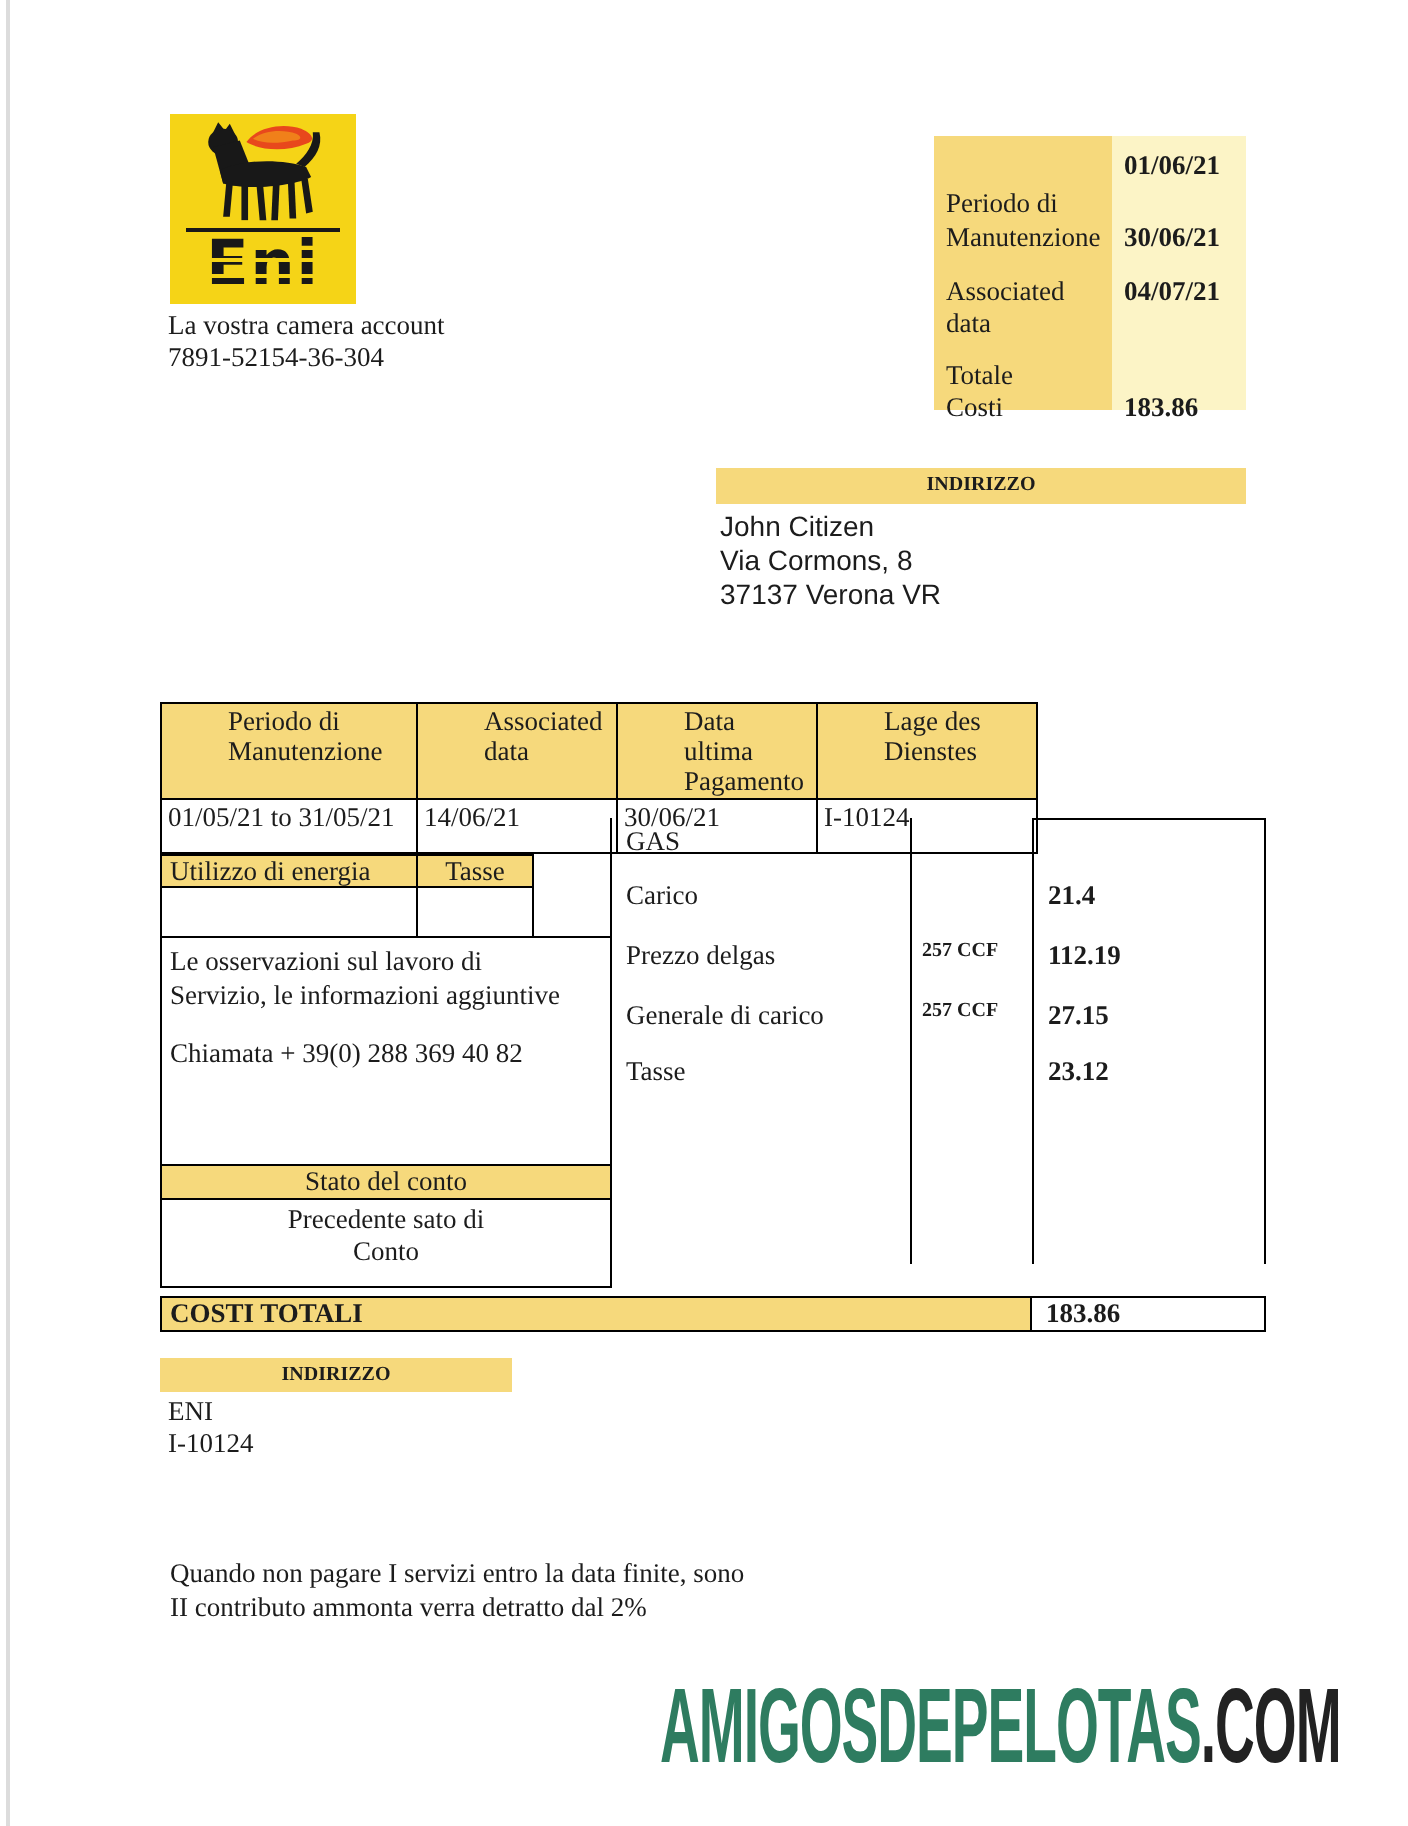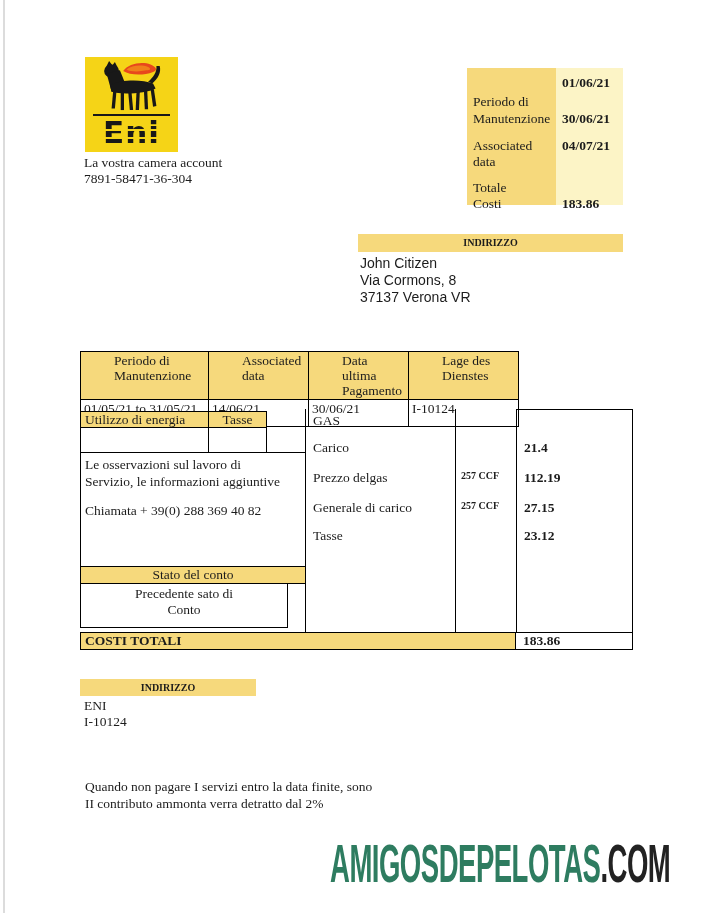--- a/index.html
+++ b/index.html
@@ -32,21 +32,21 @@
   .bar{background:#F6D97C;text-align:center;font-weight:bold;font-size:10px;line-height:18px;}
   .addr-line{font-family:"Liberation Sans", sans-serif;font-size:14px;line-height:17px;}
   .serif-line{font-size:13.5px;line-height:16px;}
 
   
   table.t1{position:absolute;left:80px;top:351px;border-collapse:collapse;table-layout:fixed;}
   table.t1 td{border:1px solid #000;font-size:13.5px;line-height:15px;vertical-align:top;padding:1px 3px;}
   table.t1 tr.hdr td{background:#F6D97C;height:27px;padding-left:33px;}
   table.t1 tr.val td{height:24px;}
 
-  .cell{border:1px solid #000;box-sizing:border-box;font-size:13.5px;}
+  .cell{border:1px solid #000;box-sizing:border-box;font-size:13.5px;margin-top:16px;}
   .cell.yellow{background:#F6D97C;}
   .note-line{font-size:13.5px;white-space:nowrap;}
 
   
   .gaspanel{left:305px;top:409px;width:328px;height:223px;border-left:1px solid #000;border-right:1px solid #000;box-sizing:border-box;}
   .vline{position:absolute;top:0;bottom:0;width:1px;background:#000;}
   .topseg{position:absolute;top:0;left:210px;right:0;height:1px;background:#000;}
   .g-label{position:absolute;left:7px;font-size:13.5px;white-space:nowrap;}
   .g-qty{position:absolute;left:155px;font-size:10px;font-weight:bold;white-space:nowrap;}
   .g-amt{position:absolute;left:218px;font-size:13.5px;font-weight:bold;white-space:nowrap;}
@@ -89,21 +89,21 @@
       </g>
       <path d="M75,28 C82,22 86,15 84,7 L80,7 C81,14 76,21 70,26 Z" fill="#181818"></path>
     </svg>
     <div class="logo-rule"></div>
     <div class="logo-word">Eni</div>
     <div class="logo-stripe" style="top:72px;"></div>
     <div class="logo-stripe" style="top:80px;"></div>
   </div>
 
   <div class="abs acct" style="left:84px;top:155px;">La vostra camera account</div>
-  <div class="abs acct" style="left:84px;top:171px;">7891-58471-36-304</div>
+  <div class="abs acct" style="left:84px;top:171px;">7891-52154-36-304</div>
 
   <div class="abs sumbox">
     <div class="colA"></div>
     <div class="colB"></div>
     <div class="lab" style="top:26px;">Periodo di</div>
     <div class="lab" style="top:43px;">Manutenzione</div>
     <div class="lab" style="top:70px;">Associated</div>
     <div class="lab" style="top:86px;">data</div>
     <div class="lab" style="top:112px;">Totale</div>
     <div class="lab" style="top:128px;">Costi</div>
@@ -146,21 +146,21 @@
   <div class="abs cell" style="left:80px;top:427px;width:129px;height:26px;"></div>
   <div class="abs cell" style="left:208px;top:427px;width:59px;height:26px;"></div>
 
   <div class="abs cell" style="left:80px;top:452px;width:226px;height:115px;">
     <div class="note-line abs" style="left:4px;top:4px;">Le osservazioni sul lavoro di</div>
     <div class="note-line abs" style="left:4px;top:21px;">Servizio, le informazioni aggiuntive</div>
     <div class="note-line abs" style="left:4px;top:50px;">Chiamata + 39(0) 288 369 40 82</div>
   </div>
 
   <div class="abs bar cell yellow" style="left:80px;top:566px;width:226px;height:18px;line-height:16px;font-weight:normal;">Stato del conto</div>
-  <div class="abs cell" style="left:80px;top:583px;width:208px;height:45px;border-top:none;text-align:center;">
+  <div class="abs cell" style="left:80px;top:583px;width:226px;height:45px;border-top:none;text-align:center;">
     <div class="note-line" style="margin-top:3px;">Precedente sato di</div>
     <div class="note-line">Conto</div>
   </div>
 
   <div class="abs gaspanel">
     <div class="vline" style="left:149px;"></div>
     <div class="vline" style="left:210px;"></div>
     <div class="topseg"></div>
 
     <div class="g-label" style="top:4px;">GAS</div>

